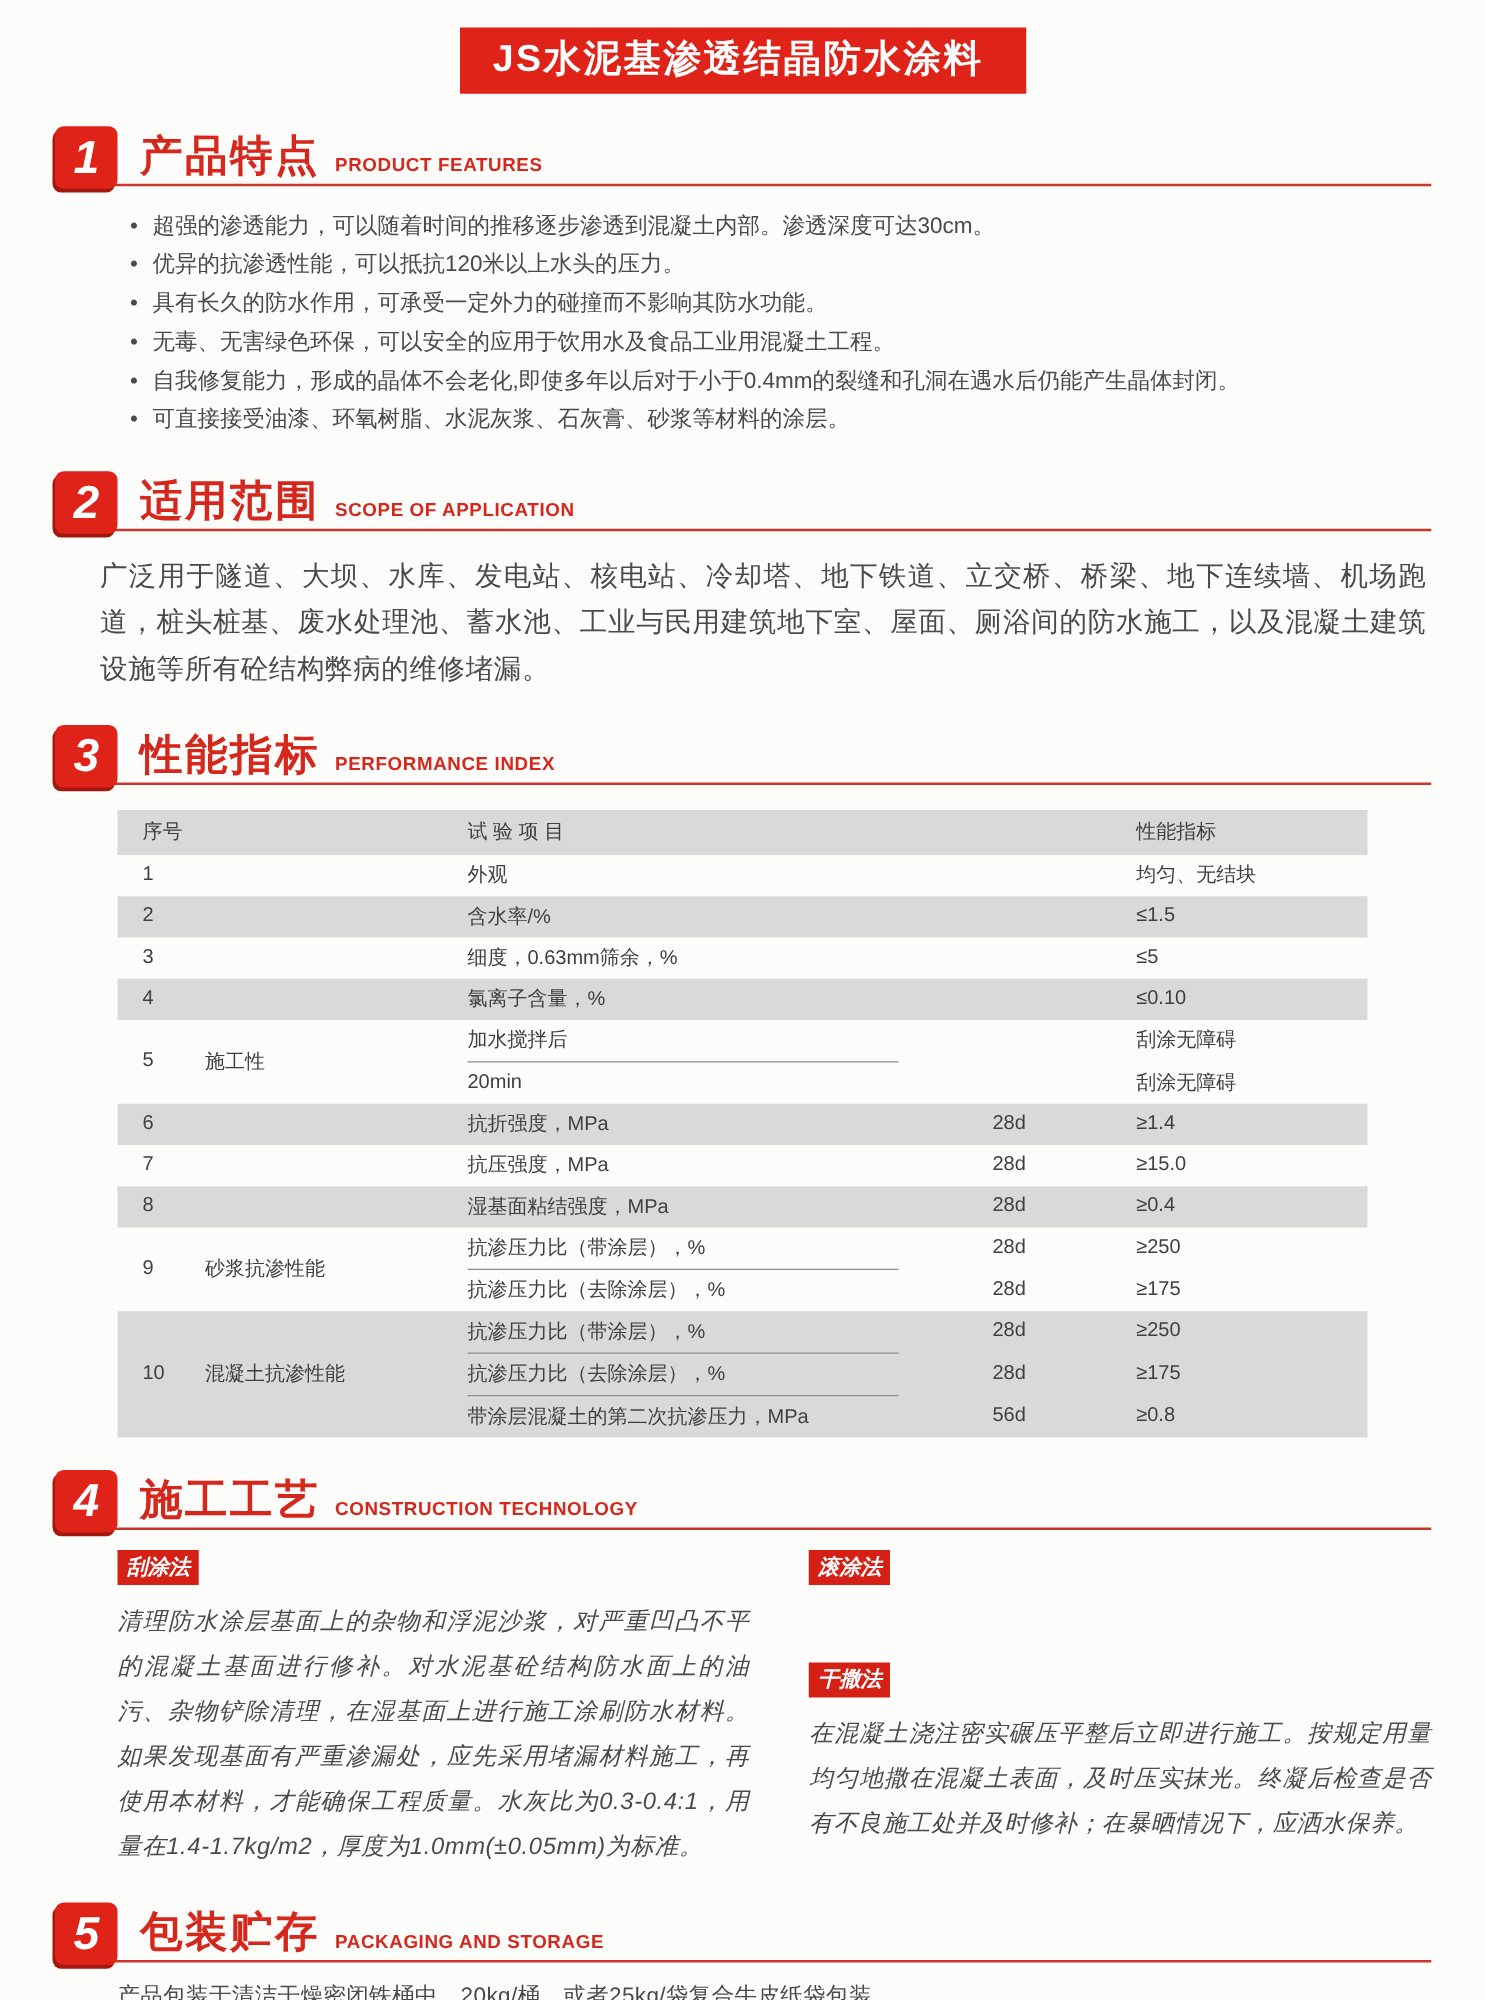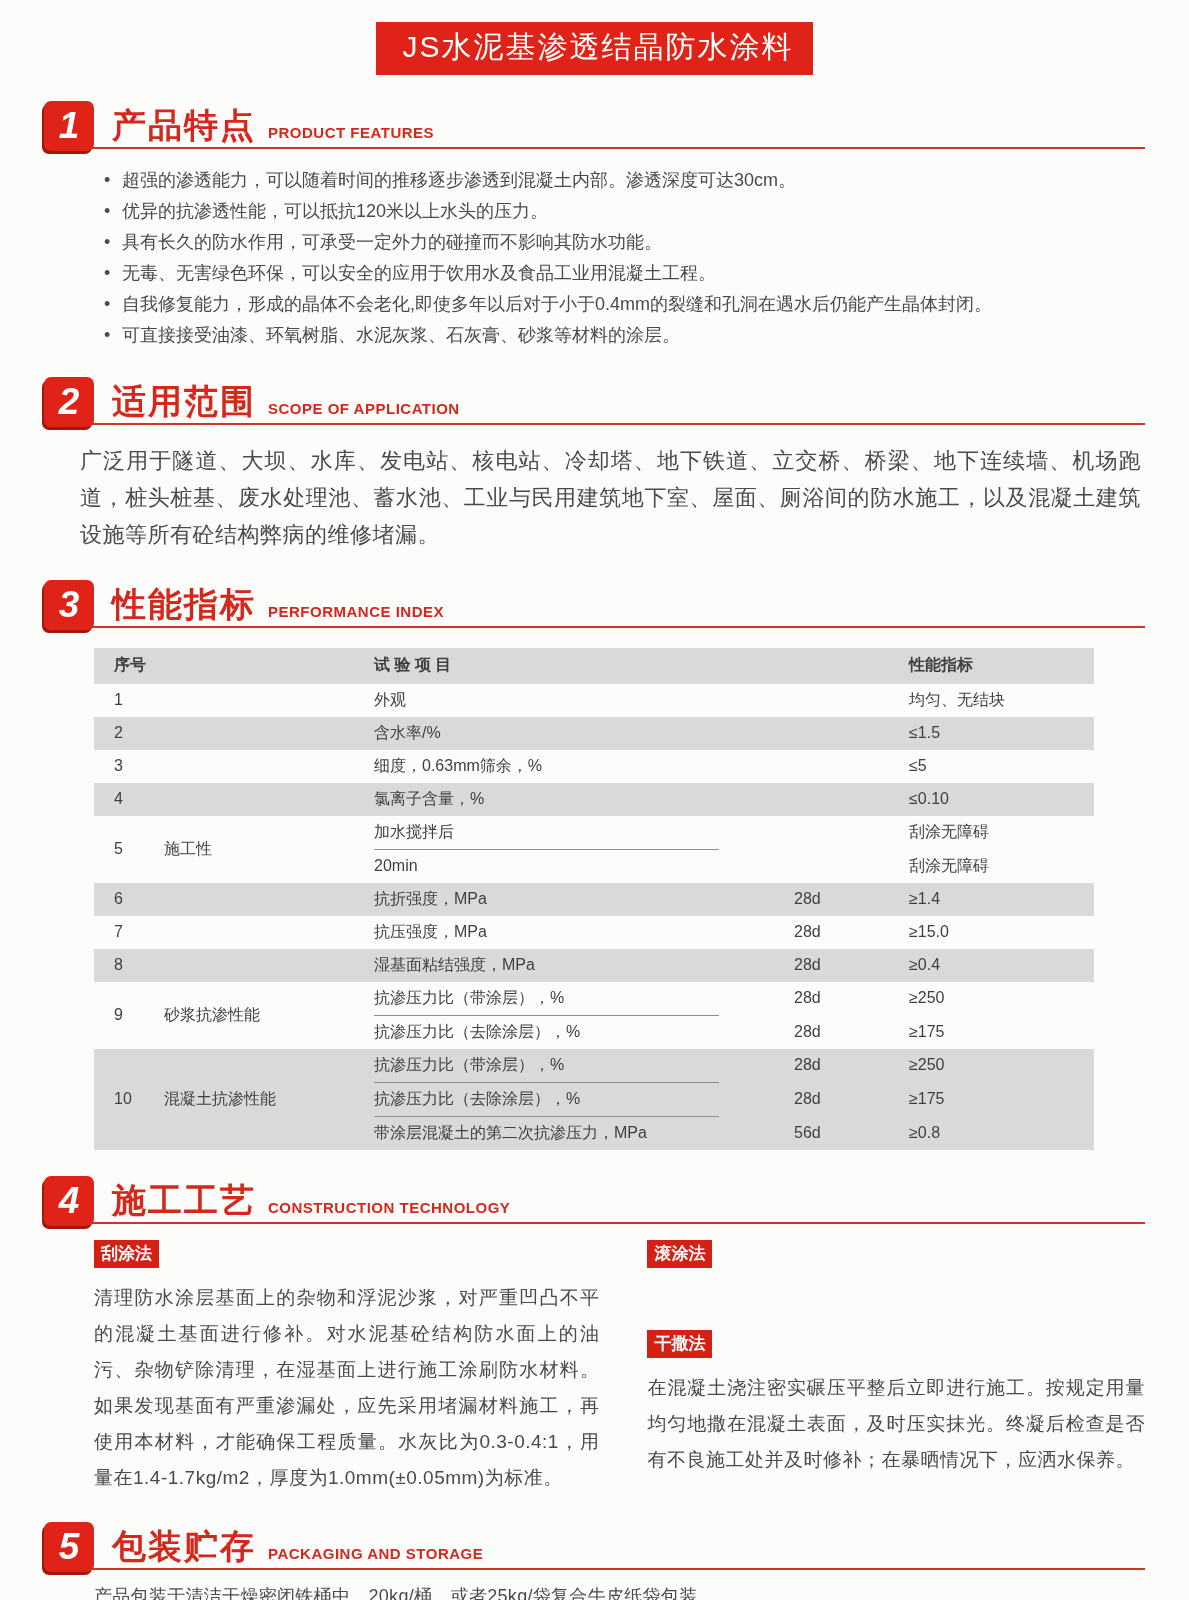--- a/index.html
+++ b/index.html
@@ -7,22 +7,22 @@
   body {
     height:1600px; overflow:hidden;
     background:#fcfcfb; color:#3e3e3e;
     font-family:"Liberation Sans","DejaVu Sans",sans-serif;
   }
   .page { padding:22px 44px 0 44px; }
 
   
   .banner {
     width:fit-content; margin:0 auto; background:#e02318; color:#fff;
-    font-size:30px; font-weight:normal; letter-spacing:2px;
-    padding:5px 19px 7px 26px;
+    font-size:30px; font-weight:bold; letter-spacing:2px;
+    padding:5px 34px 7px 26px;
   }
 
   
   .sec-header {
     display:flex; align-items:flex-end;
     border-bottom:2px solid #cb362a;
     margin-top:26px;
   }
   .sec-num {
     width:50px; height:50px; background:#e02318; color:#fff;
@@ -54,33 +54,33 @@
     margin:18px 4px 0 36px; font-size:22px; line-height:1.68;
     color:#4a4a4a; text-align:justify; letter-spacing:.5px;
   }
 
   
   .ptable { margin:20px 0 0 50px; width:1000px; font-size:16px; color:#3f3f3f; }
   .trow {
     display:grid; grid-template-columns:70px 210px 420px 115px 185px;
     align-items:center; min-height:33px;
   }
-  .thead { background:#d9d9d9; font-weight:bold; min-height:36px; }
+  .thead { background:#d9d9d9; font-weight:normal; min-height:36px; }
   .shaded { background:#d9d9d9; }
   .c-no { padding-left:20px; }
   .hdr-no { grid-column:1 / 3; padding-left:20px; }
   .substack { grid-column:3 / 6; display:flex; flex-direction:column; }
   .subrow {
     display:grid; grid-template-columns:420px 115px 185px;
     align-items:center; min-height:33px;
   }
   .subdiv { height:1px; width:345px; background:#8f8f8f; }
 
   
-  .methods { display:flex; margin:16px 0 0 50px; gap:48px; }
+  .methods { display:flex; margin:16px 0 0 50px; gap:48px;font-style:italic; }
   .mcol-left  { width:508px; }
   .mcol-right { width:500px; }
   .badge {
     display:inline-block; background:#d52015; color:#fff;
     font-size:17px; font-weight:bold; padding:2px 7px 3px 7px;
   }
   .mtext {
     margin-top:12px; font-size:19px; line-height:1.9;
     color:#4a4a4a; text-align:justify; letter-spacing:.5px;
   }

